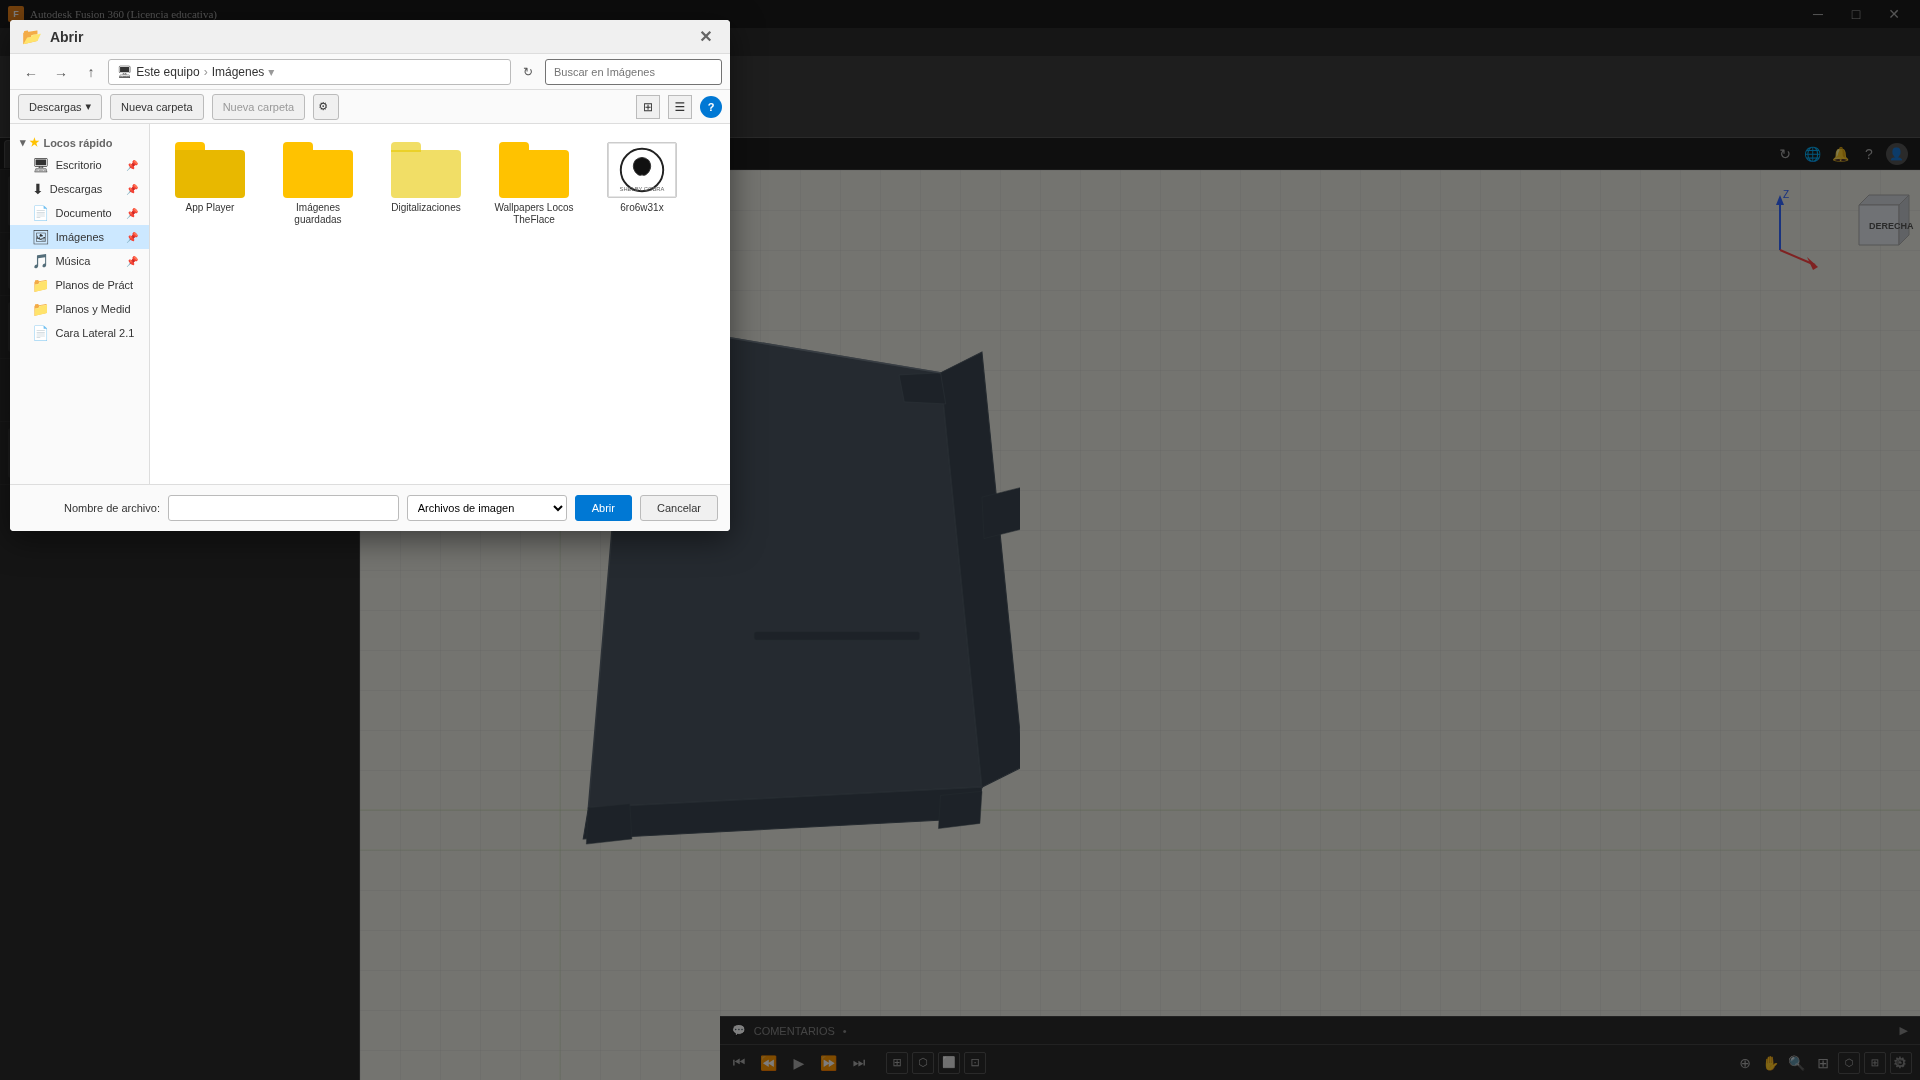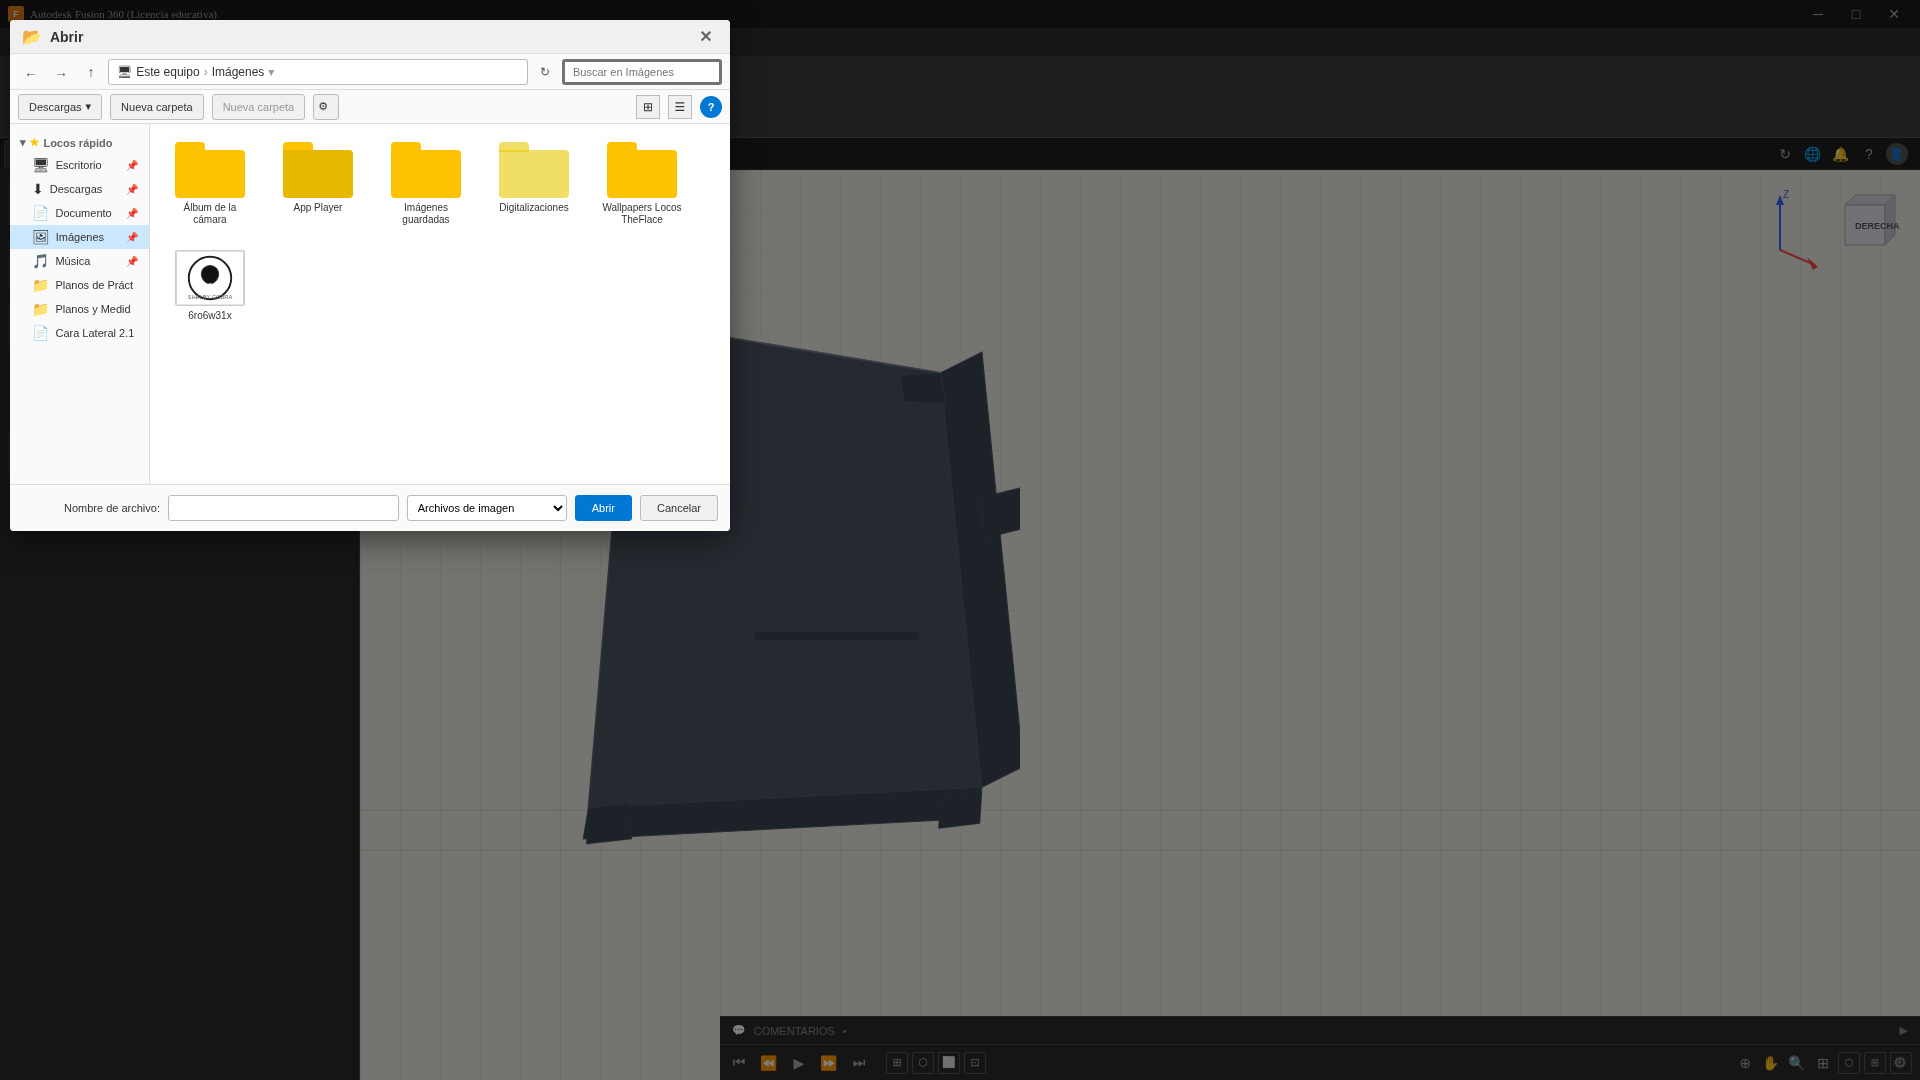--- a/index.html
+++ b/index.html
@@ -63,21 +63,21 @@
     #overlay { position: absolute; inset: 0; background: rgba(0,0,0,0.5); z-index: 100; }
     #file-dialog { position: absolute; top: 20px; left: 10px; width: 720px; background: #fff; border-radius: 4px; box-shadow: 0 8px 32px rgba(0,0,0,0.5); z-index: 101; color: #333; font-size: 12px; overflow: hidden; }
     #dialog-titlebar { background: #f0f0f0; height: 34px; display: flex; align-items: center; padding: 0 12px; border-bottom: 1px solid #ddd; font-size: 14px; font-weight: 600; color: #333; gap: 8px; }
     #dialog-titlebar .dialog-title-text { flex: 1; }
     #dialog-titlebar .dialog-close { width: 24px; height: 24px; display: flex; align-items: center; justify-content: center; cursor: pointer; font-size: 16px; color: #666; border-radius: 3px; }
 
     
     #dialog-nav { background: #fafafa; height: 36px; display: flex; align-items: center; padding: 0 8px; border-bottom: 1px solid #ddd; gap: 4px; }
     .nav-btn { width: 26px; height: 26px; display: flex; align-items: center; justify-content: center; cursor: pointer; color: #555; border-radius: 3px; font-size: 14px; }
     #breadcrumb { flex: 1; display: flex; align-items: center; background: #fff; border: 1px solid #bbb; border-radius: 3px; height: 26px; padding: 0 8px; gap: 4px; font-size: 12px; color: #333; }
-    #search-box { width: 160px; height: 26px; border: 3px solid #737373; border-radius: 3px; padding: 0 8px; font-size: 11px; background: #fff; }
+    #search-box { width: 177px; height: 26px; border: 1px solid #737373; border-radius: 3px; padding: 0 8px; font-size: 11px; background: #fff; }
     .refresh-btn { width: 26px; height: 26px; display: flex; align-items: center; justify-content: center; cursor: pointer; color: #555; }
 
     
     #dialog-toolbar { background: #fafafa; height: 34px; display: flex; align-items: center; padding: 0 8px; border-bottom: 1px solid #ddd; gap: 8px; }
     .toolbar-btn { height: 26px; padding: 0 10px; background: #f0f0f0; border: 1px solid #bbb; border-radius: 3px; cursor: pointer; font-size: 11px; color: #333; display: flex; align-items: center; gap: 4px; }
     .toolbar-spacer { flex: 1; }
     .view-toggle { width: 24px; height: 24px; display: flex; align-items: center; justify-content: center; cursor: pointer; border: 1px solid #bbb; background: #f0f0f0; font-size: 12px; }
 
     
     #dialog-body { display: flex; height: 360px; }
@@ -328,21 +328,21 @@
     </svg>
 
     <svg style="position:absolute;top:20px;right:100px;width:80px;height:80px;">
       <line x1="40" y1="60" x2="40" y2="10" class="axis-z"></line>
       <polygon points="40,5 36,15 44,15" fill="#3366ff"></polygon>
       <text x="43" y="8" fill="#3366ff" font-size="10">Z</text>
       <line x1="40" y1="60" x2="75" y2="75" stroke="#ff4444" stroke-width="2"></line>
       <polygon points="78,77 67,67 73,80" fill="#ff4444"></polygon>
     </svg>
 
-    <div id="view-cube" style="position:absolute;top:15px;right:15px;">
+    <div id="view-cube" style="position:absolute;top:15px;right:1px;">
       <svg width="80" height="80" viewBox="0 0 80 80">
         <polygon points="20,20 60,20 70,10 30,10" fill="#d0d5da" stroke="#aaa" stroke-width="1"></polygon>
         <polygon points="20,20 60,20 60,60 20,60" fill="#e0e5ea" stroke="#aaa" stroke-width="1"></polygon>
         <polygon points="60,20 70,10 70,50 60,60" fill="#c0c5ca" stroke="#aaa" stroke-width="1"></polygon>
         <text x="30" y="44" fill="#555" font-size="9" font-weight="bold">DERECHA</text>
       </svg>
     </div>
 
     <div id="comments-bar" style="bottom:36px;">
       <span>💬</span>
@@ -468,27 +468,20 @@
         <span>Planos y Medid</span>
       </div>
       <div class="sidebar-item-d">
         <span class="sidebar-item-icon">📄</span>
         <span>Cara Lateral 2.1</span>
       </div>
     </div>
 
     <div id="dialog-files">
 
-      <div class="file-item">
-        <div class="folder-icon">
-          <div class="folder-tab"></div>
-          <div class="folder-body"></div>
-        </div>
-        <span class="file-label">Álbum de la cámara</span>
-      </div>
 
       <div class="file-item">
         <div class="folder-icon">
           <div class="folder-tab"></div>
           <div class="folder-body" style="background:#e8b800;"></div>
         </div>
         <span class="file-label">App Player</span>
       </div>
 
 

